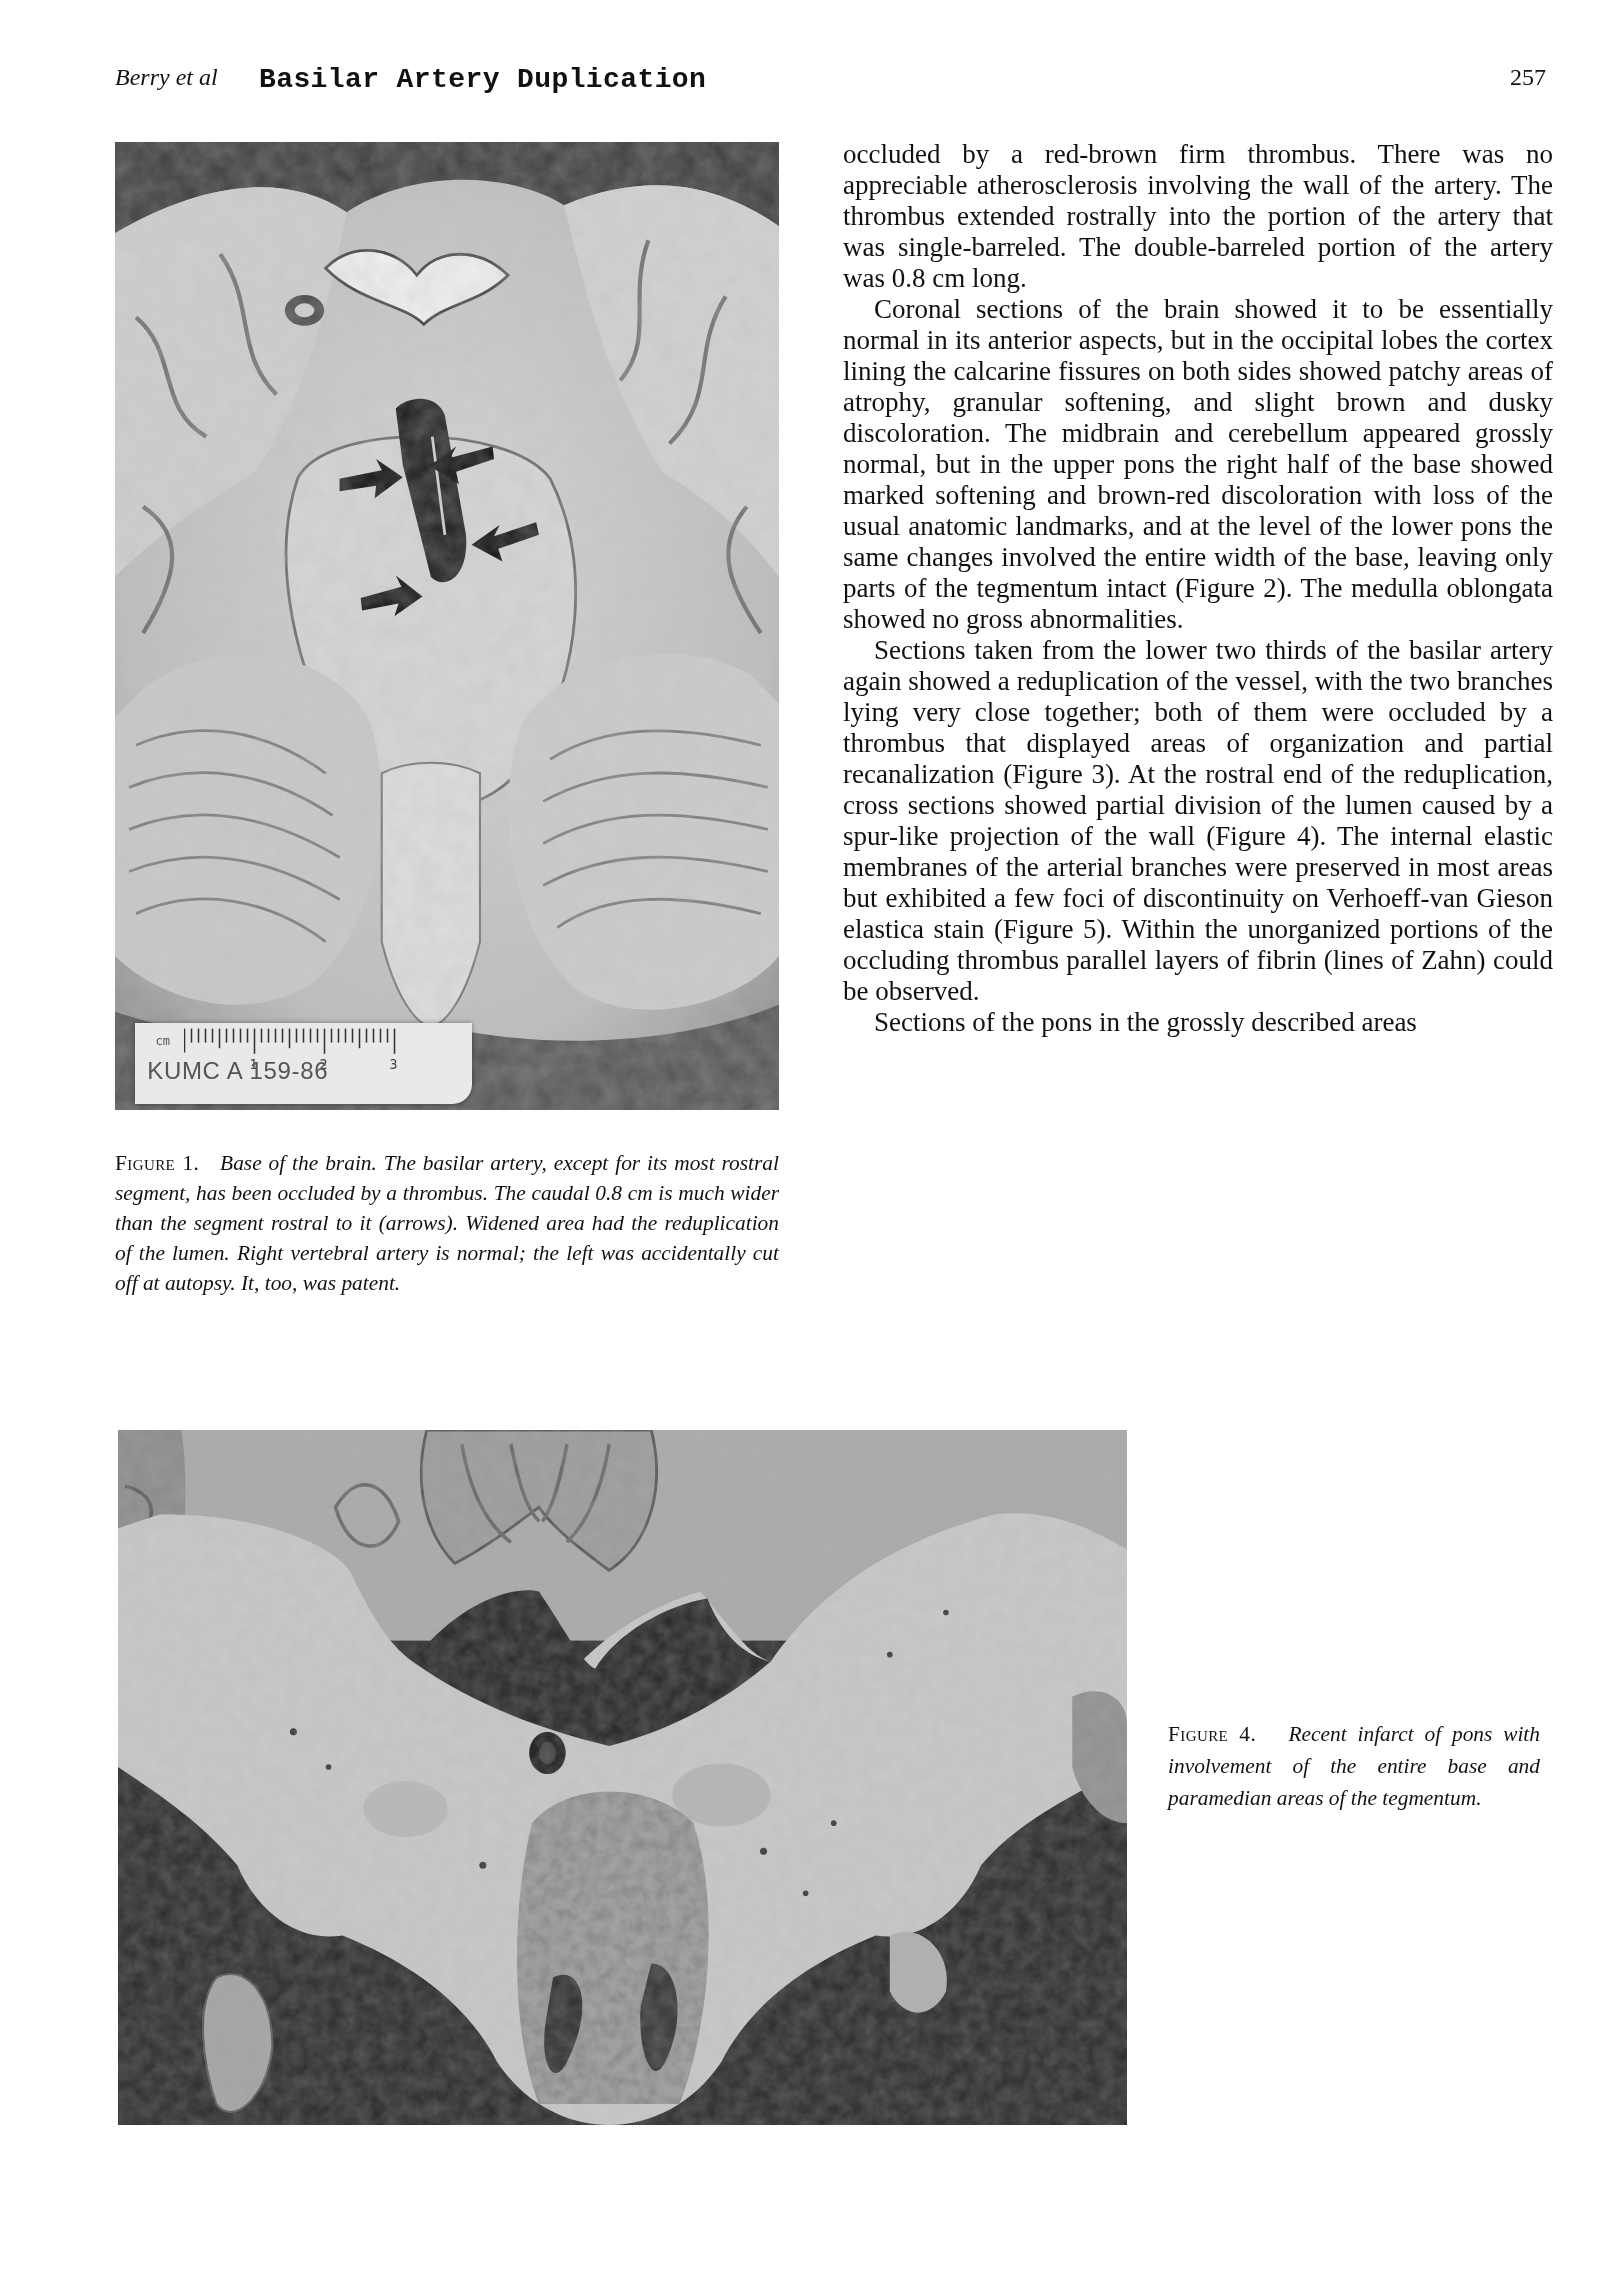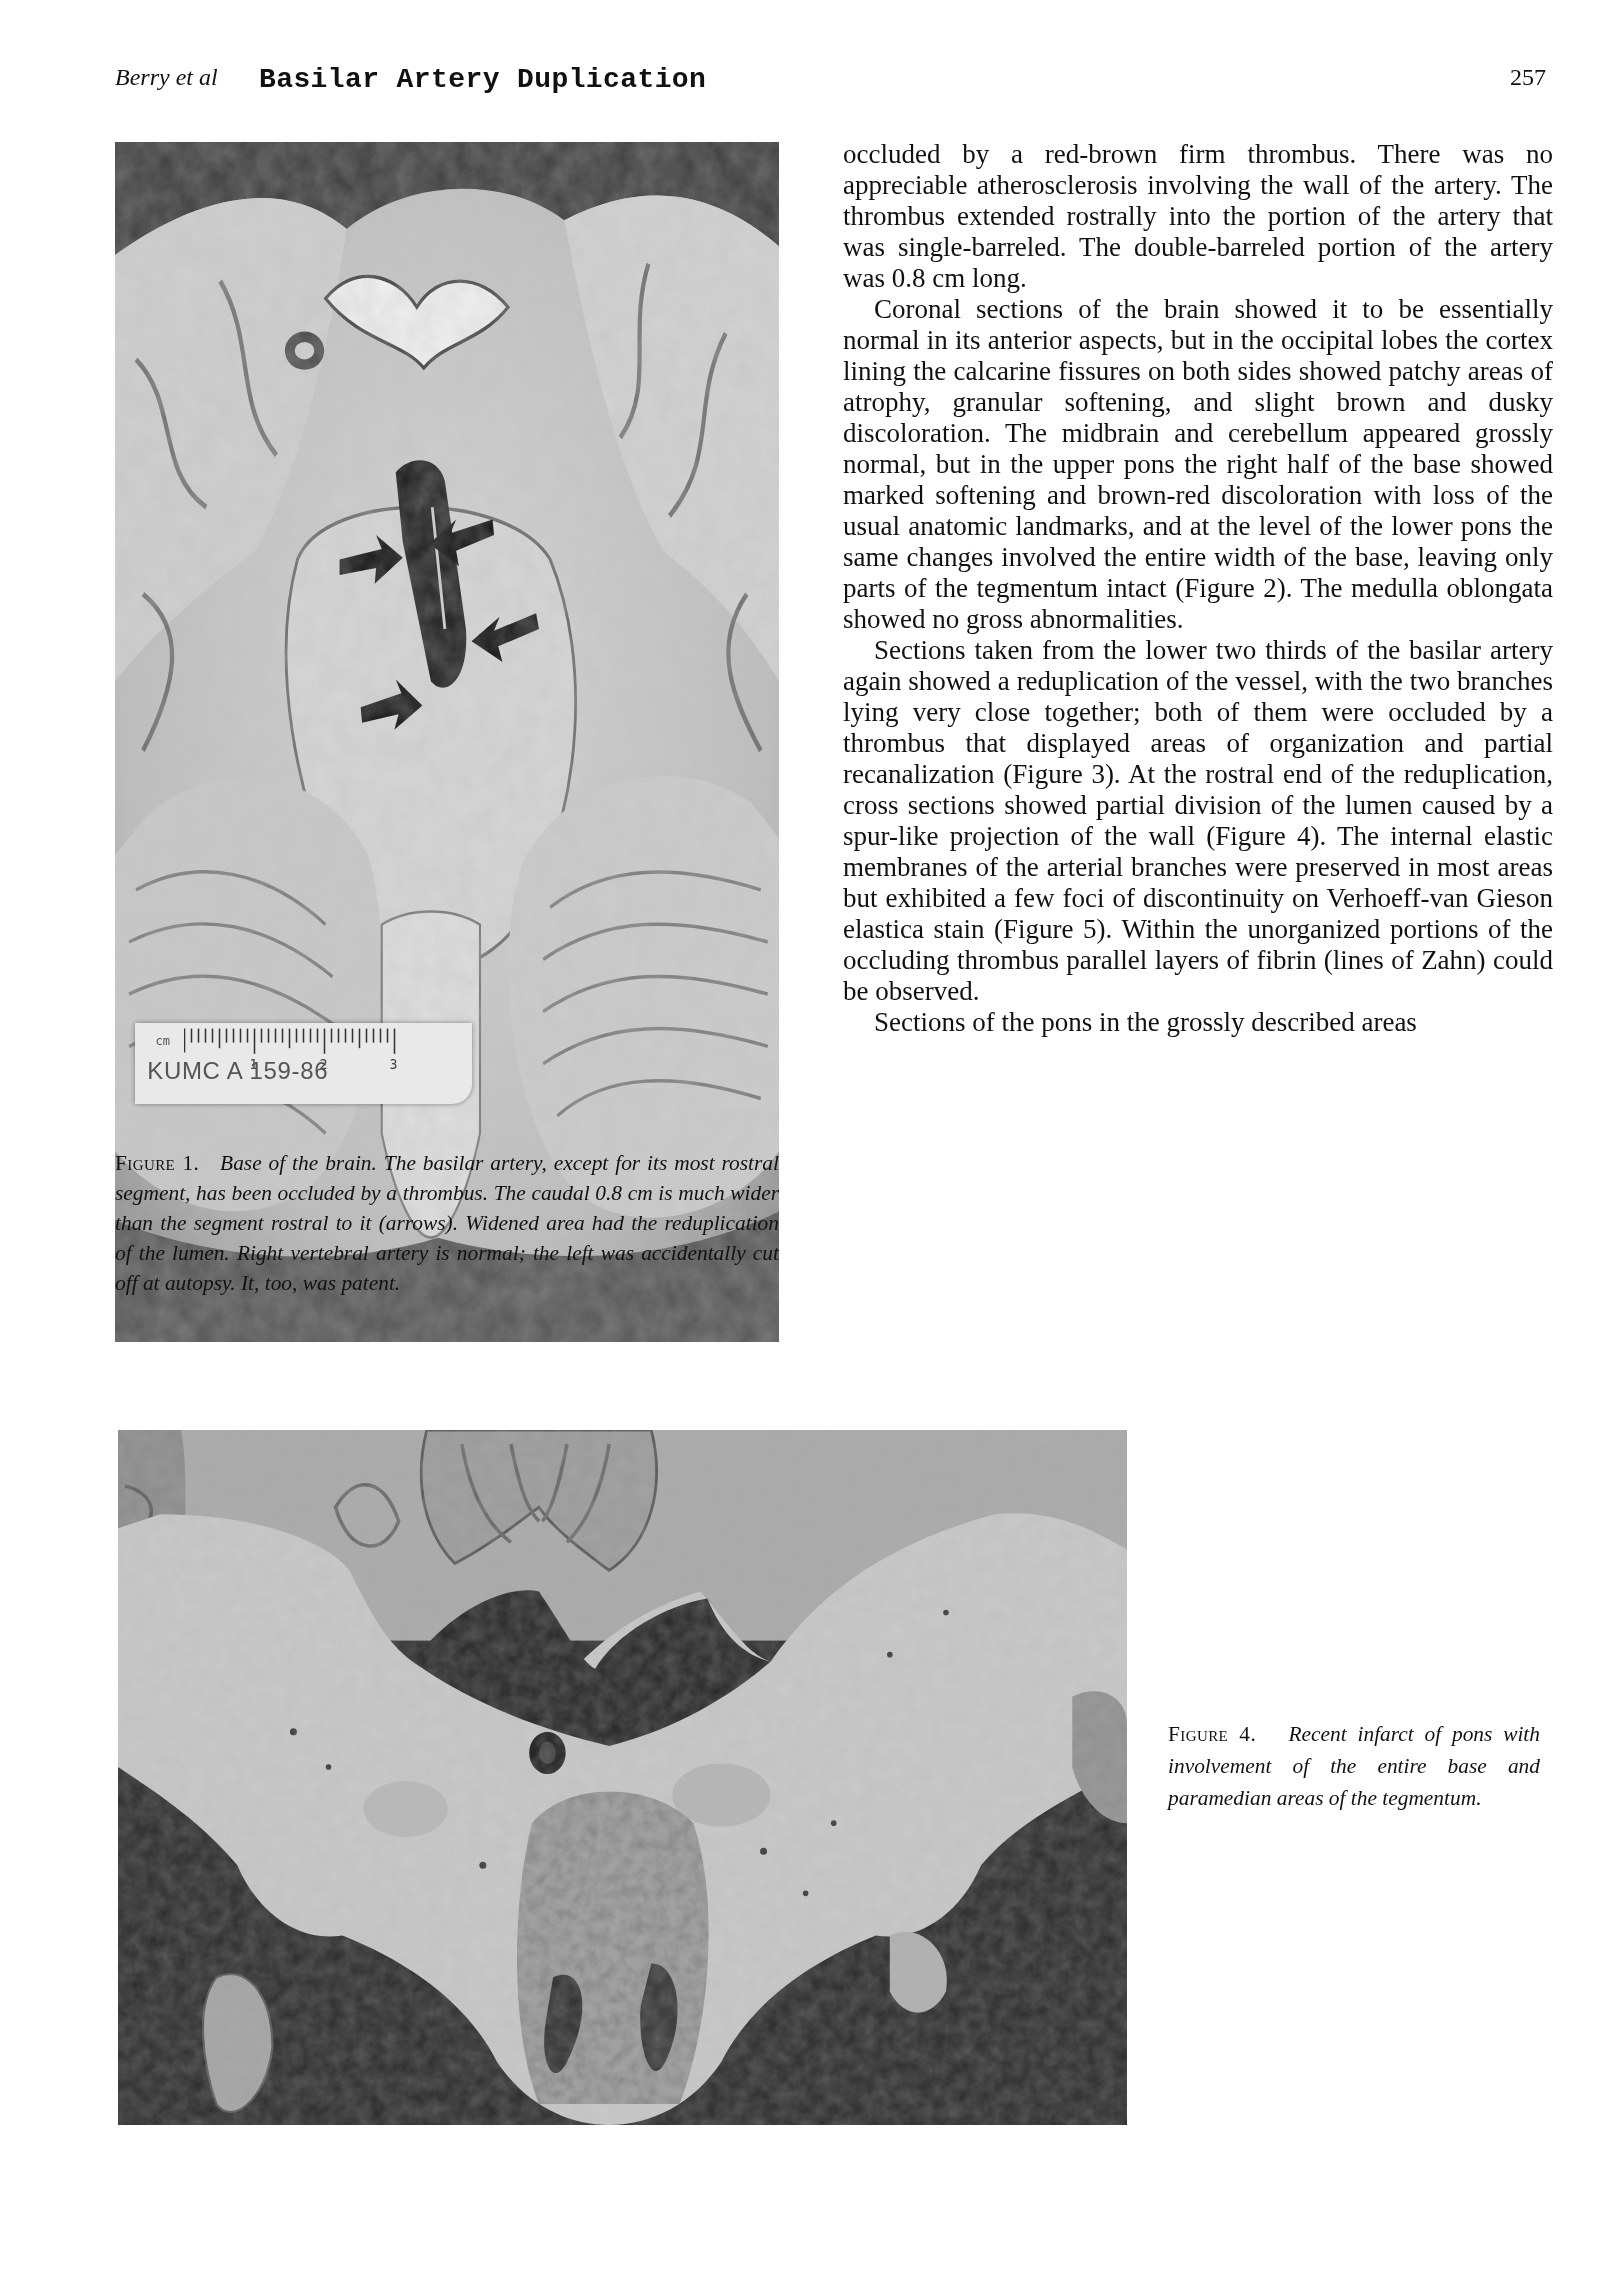--- a/index.html
+++ b/index.html
@@ -6,21 +6,21 @@
   body { width: 1621px; height: 2273px; position: relative; overflow: hidden; color: #111; font-family: "Liberation Serif", serif; }
   .abs { position: absolute; }
 
   
   #running-header { left: 115px; top: 64px; width: 1431px; height: 35px; }
   #hdr-authors { position: absolute; left: 0; top: 0; font-style: italic; font-size: 24px; }
   #hdr-title { position: absolute; left: 144px; top: 0; font-weight: bold; font-size: 28px; font-family: Liberation Mono, monospace; letter-spacing: 0.4px; }
   #hdr-page { position: absolute; right: 0; top: 0; font-size: 24px; }
 
   
-  #fig1 { left: 115px; top: 142px; width: 664px; height: 1200px; overflow: hidden; background: #be185d; }
+  #fig1 { left: 115px; top: 142px; width: 664px; height: 968px; overflow: hidden; background: #be185d; }
   #fig2 { left: 118px; top: 1430px; width: 1009px; height: 695px; overflow: hidden; background: #9a9a9a; }
   .photo svg { display: block; width: 100%; height: 100%; }
 
   
   #ruler { position: absolute; left: 19.6px; top: 881px; width: 337px; height: 81px; background: #e9e9e9; border-radius: 0 0 19.6px 0; box-shadow: 0 0 5.6px rgba(0,0,0,0.4); }
   #ruler-cm { position: absolute; left: 21px; top: 11.2px; font-family: "DejaVu Sans Mono", monospace; font-size: 12px; color: #555; }
   #ruler-ticks { position: absolute; left: 49px; top: 0; width: 225px; height: 35px; }
   .ruler-num { position: absolute; top: 34px; font-family: "DejaVu Sans Mono", monospace; font-size: 13.3px; color: #444; }
   #ruler-label { position: absolute; left: 12.6px; top: 34px; font-family: Liberation Sans, sans-serif; font-size: 24px; color: #555; letter-spacing: 0.7px; }
 

